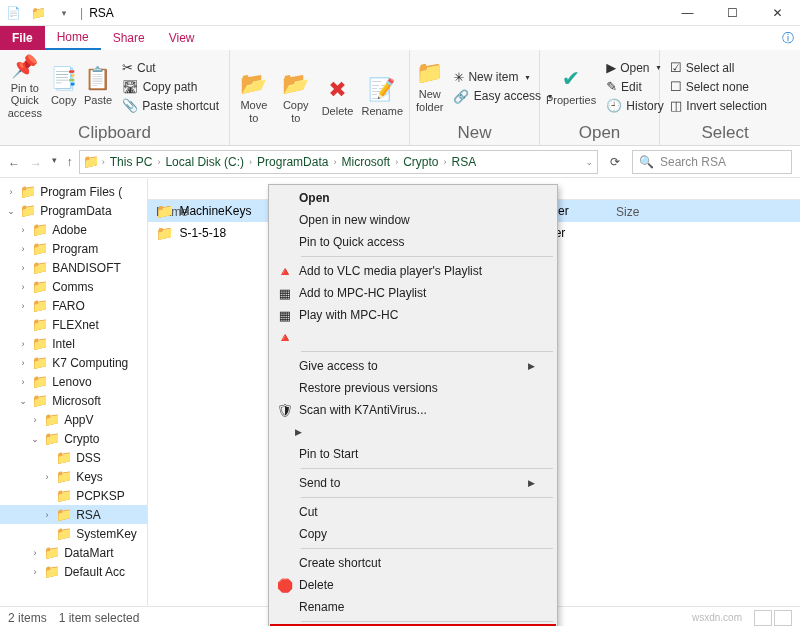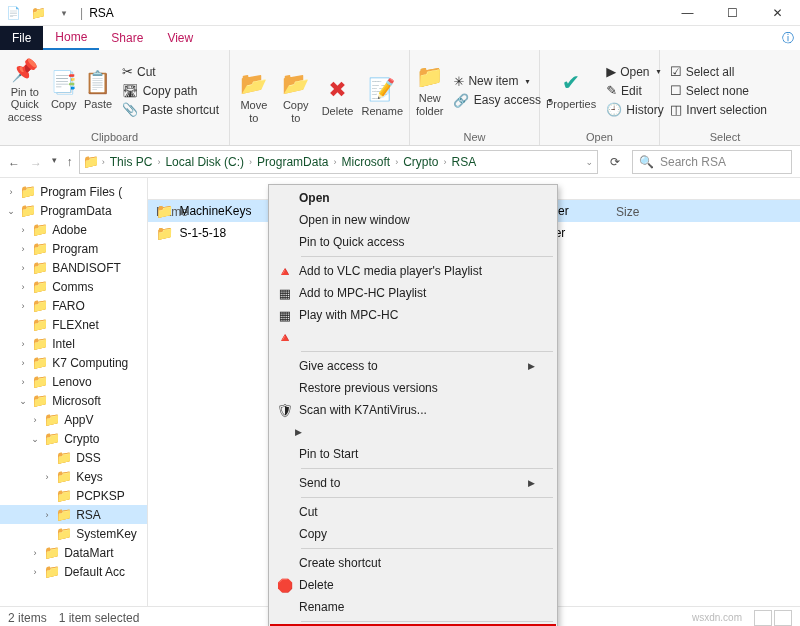--- a/index.html
+++ b/index.html
@@ -10,30 +10,30 @@
 .titlebar .q { width: 28px; text-align: center; }
 .titlebar .folder-ic { width: 22px; text-align: center; }
 .titlebar .sep { color: #888; padding: 0 2px; }
 .titlebar .title { padding-left: 4px; }
 .titlebar .spacer { flex: 1; }
 .titlebar .winbtn { width: 45px; height: 26px; display: flex; align-items: center; justify-content: center; color: #333; }
 
 
 .tabs { height: 24px; display: flex; align-items: stretch; background: #fff; }
 .tabs .tab { padding: 0 12px; display: flex; align-items: center; color: #be185d; }
-.tabs .tab.file { background: #0f172a; color: #fff; }
+.tabs .tab.file { background: #be185d; color: #fff; font-weight: bold; }
 .tabs .tab.active { border-bottom: 2px solid #1979ca; }
 .tabs .spacer { flex: 1; }
 .tabs .help { width: 24px; display: flex; align-items: center; justify-content: center; }
 
 
 .ribbon { height: 96px; background: #f7f7f7; border-bottom: 1px solid #dadada; display: flex; }
 .rgroup { border-right: 1px solid #e0e0e0; display: flex; flex-direction: column; }
 .rgroup .body { flex: 1; display: flex; align-items: center; padding: 4px 6px; gap: 6px; }
-.rgroup .label { text-align: center; font-size: 11px; color: #666; padding-bottom: 2px; }
+.rgroup .label { text-align: center; font-size: 17px; color: #666; padding-bottom: 2px; }
 .rbtn { display: flex; flex-direction: column; align-items: center; justify-content: center; width: 48px; gap: 2px; color: #444; }
 .rbtn .ic { font-size: 22px; }
 .rbtn .lbl { font-size: 11px; line-height: 1.1; text-align: center; }
 .mini-list { display: flex; flex-direction: column; gap: 2px; }
 .mini-item { display: flex; align-items: center; gap: 4px; font-size: 11px; color: #333; padding: 1px 4px; white-space: nowrap; }
 .mini-item .ic { font-size: 13px; }
 
 
 .addr { height: 32px; display: flex; align-items: center; gap: 6px; padding: 2px 8px; border-bottom: 1px solid #e5e5e5; }
 .addr .nav { display: flex; gap: 10px; color: #555; font-size: 14px; }

